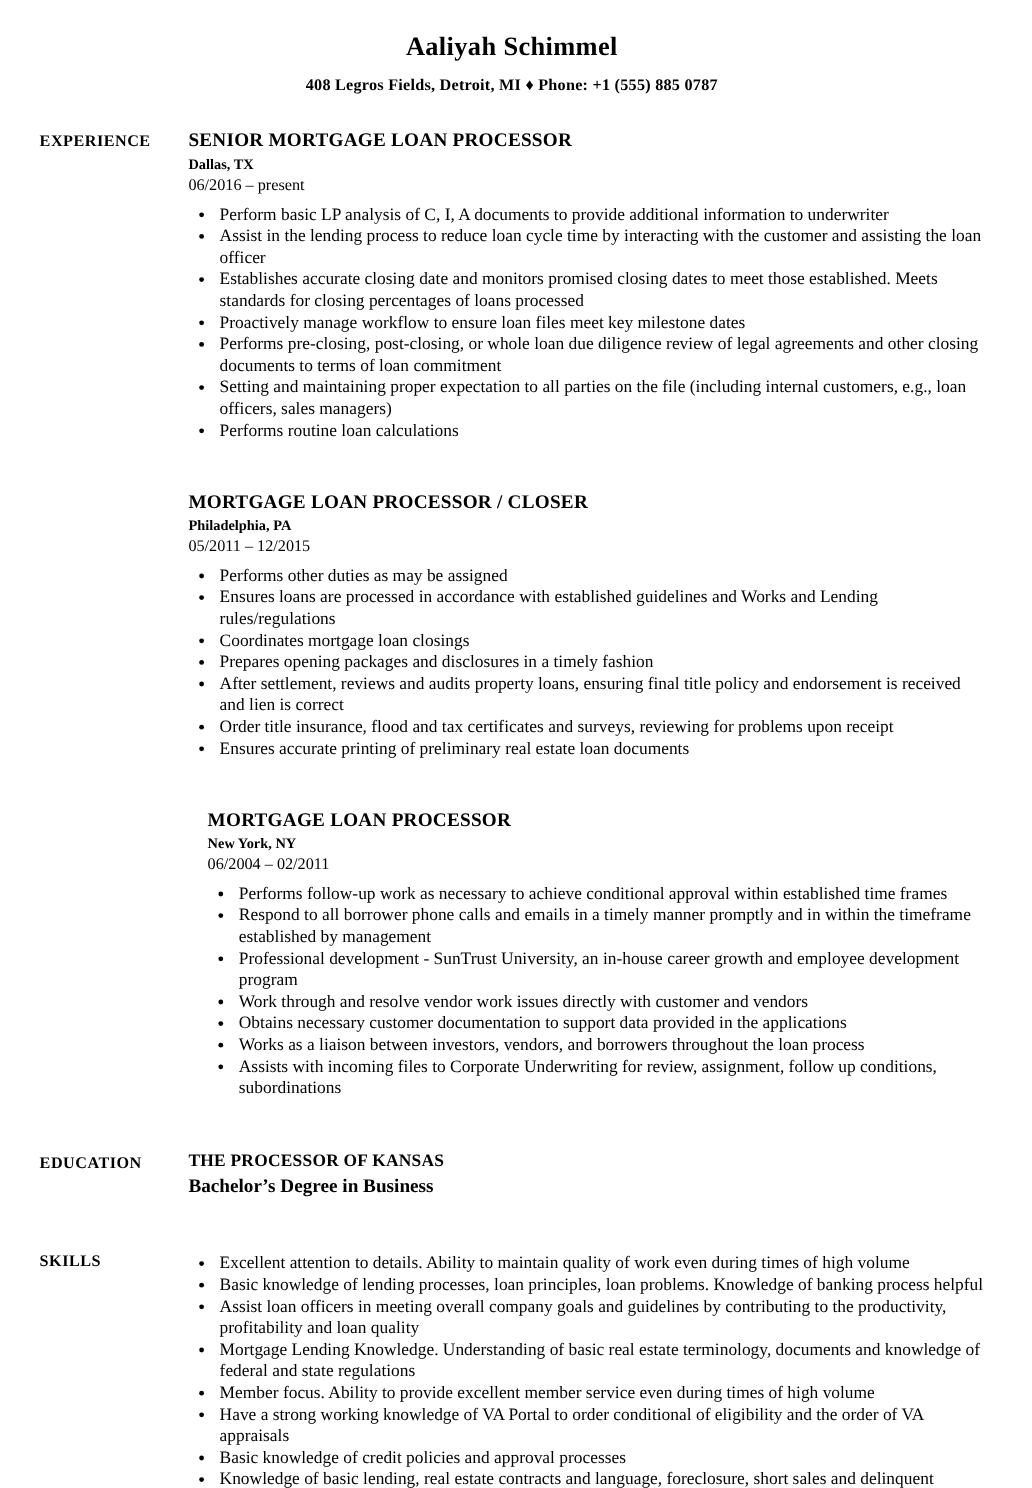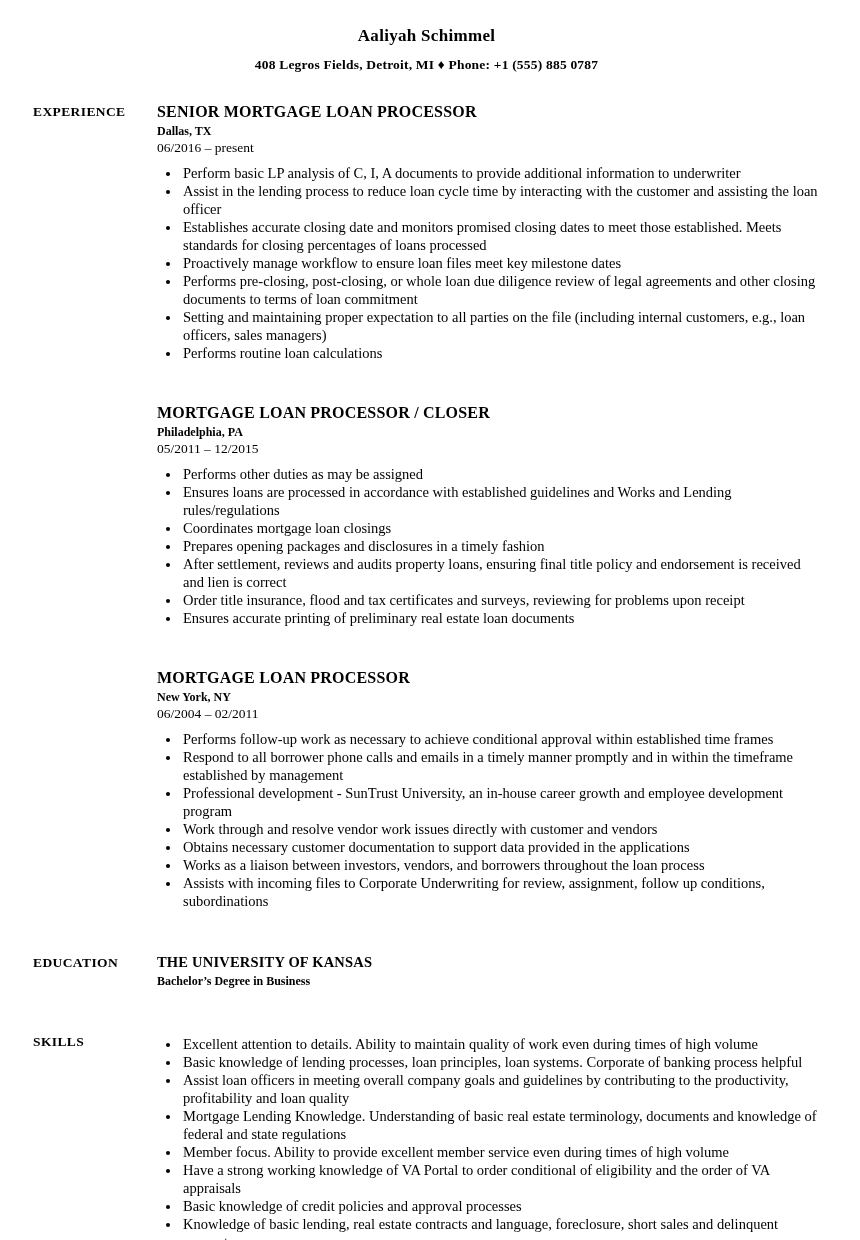--- a/index.html
+++ b/index.html
@@ -11,21 +11,21 @@
     -webkit-font-smoothing: antialiased;
   }
   .page {
     width: 860px;
     min-height: 1240px;
     background: #ffffff;
     padding: 26px 40px 40px 33px;
   }
   .header { text-align: center; margin-bottom: 30px; }
   .name {
-    font-size: 17px;
+    font-size: 22px;
     font-weight: bold;
     letter-spacing: 0.3px;
   }
   .contact {
     font-size: 13.5px;
     font-weight: bold;
     margin-top: 11px;
     letter-spacing: 0.2px;
   }
   .section { display: flex; margin-bottom: 44px; }
@@ -33,21 +33,21 @@
   .section-label {
     flex: 0 0 124px;
     width: 124px;
     font-size: 13.5px;
     font-weight: bold;
     letter-spacing: 0.4px;
     padding-top: 1px;
   }
   .section-content { flex: 1; min-width: 0; }
   .job { margin-bottom: 42px; }
-  .job:last-child { margin-bottom: 0; }
+  .job:last-child { margin-bottom: 0; margin-left: 16px; }
   .job-title {
     font-size: 16px;
     font-weight: bold;
     letter-spacing: 0.2px;
   }
   .job-location {
     font-size: 12px;
     font-weight: bold;
     margin-top: 3px;
   }
@@ -64,21 +64,21 @@
     font-size: 14.5px;
     line-height: 18px;
     padding-left: 2px;
   }
   .edu-school {
     font-size: 14.5px;
     font-weight: bold;
     letter-spacing: 0.2px;
   }
   .edu-degree {
-    font-size: 12px;
+    font-size: 16px;
     font-weight: bold;
     margin-top: 3px;
   }
   .skills ul.bullets { margin-top: 2px; }
 </style>
 </head>
 <body>
 
 <div class="page">
 
@@ -135,31 +135,31 @@
           <li>Assists with incoming files to Corporate Underwriting for review, assignment, follow up conditions, subordinations</li>
         </ul>
       </article>
 
     </div>
   </section>
 
   <section class="section">
     <div class="section-label">EDUCATION</div>
     <div class="section-content">
-      <div class="edu-school">THE UNIVERSITY OF KANSAS</div>
+      <div class="edu-school">THE PROCESSOR OF KANSAS</div>
       <div class="edu-degree">Bachelor’s Degree in Business</div>
     </div>
   </section>
 
   <section class="section skills">
     <div class="section-label">SKILLS</div>
     <div class="section-content">
       <ul class="bullets">
         <li>Excellent attention to details. Ability to maintain quality of work even during times of high volume</li>
-        <li>Basic knowledge of lending processes, loan principles, loan systems. Corporate of banking process helpful</li>
+        <li>Basic knowledge of lending processes, loan principles, loan problems. Knowledge of banking process helpful</li>
         <li>Assist loan officers in meeting overall company goals and guidelines by contributing to the productivity, profitability and loan quality</li>
         <li>Mortgage Lending Knowledge. Understanding of basic real estate terminology, documents and knowledge of federal and state regulations</li>
         <li>Member focus. Ability to provide excellent member service even during times of high volume</li>
         <li>Have a strong working knowledge of VA Portal to order conditional of eligibility and the order of VA appraisals</li>
         <li>Basic knowledge of credit policies and approval processes</li>
         <li>Knowledge of basic lending, real estate contracts and language, foreclosure, short sales and delinquent accounts</li>
 
       </ul>
     </div>
   </section>

